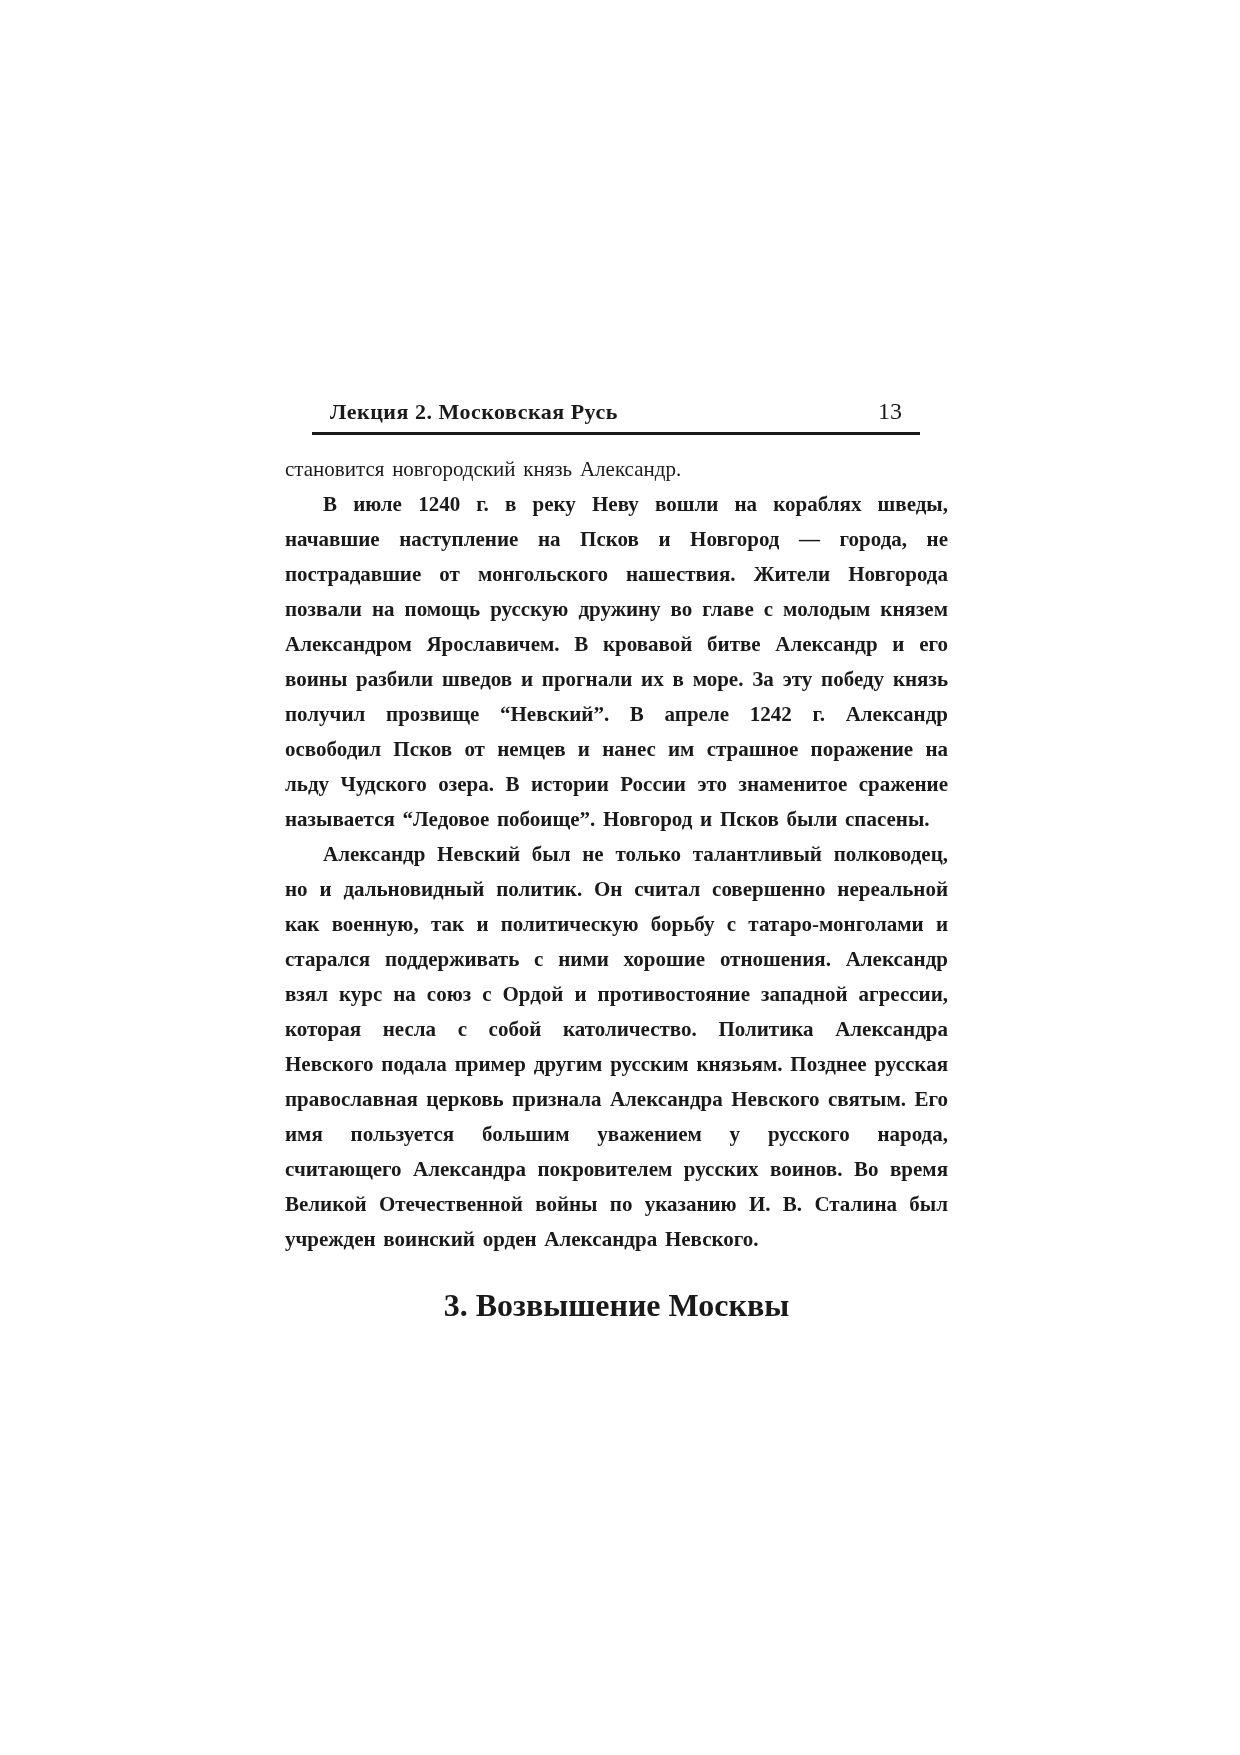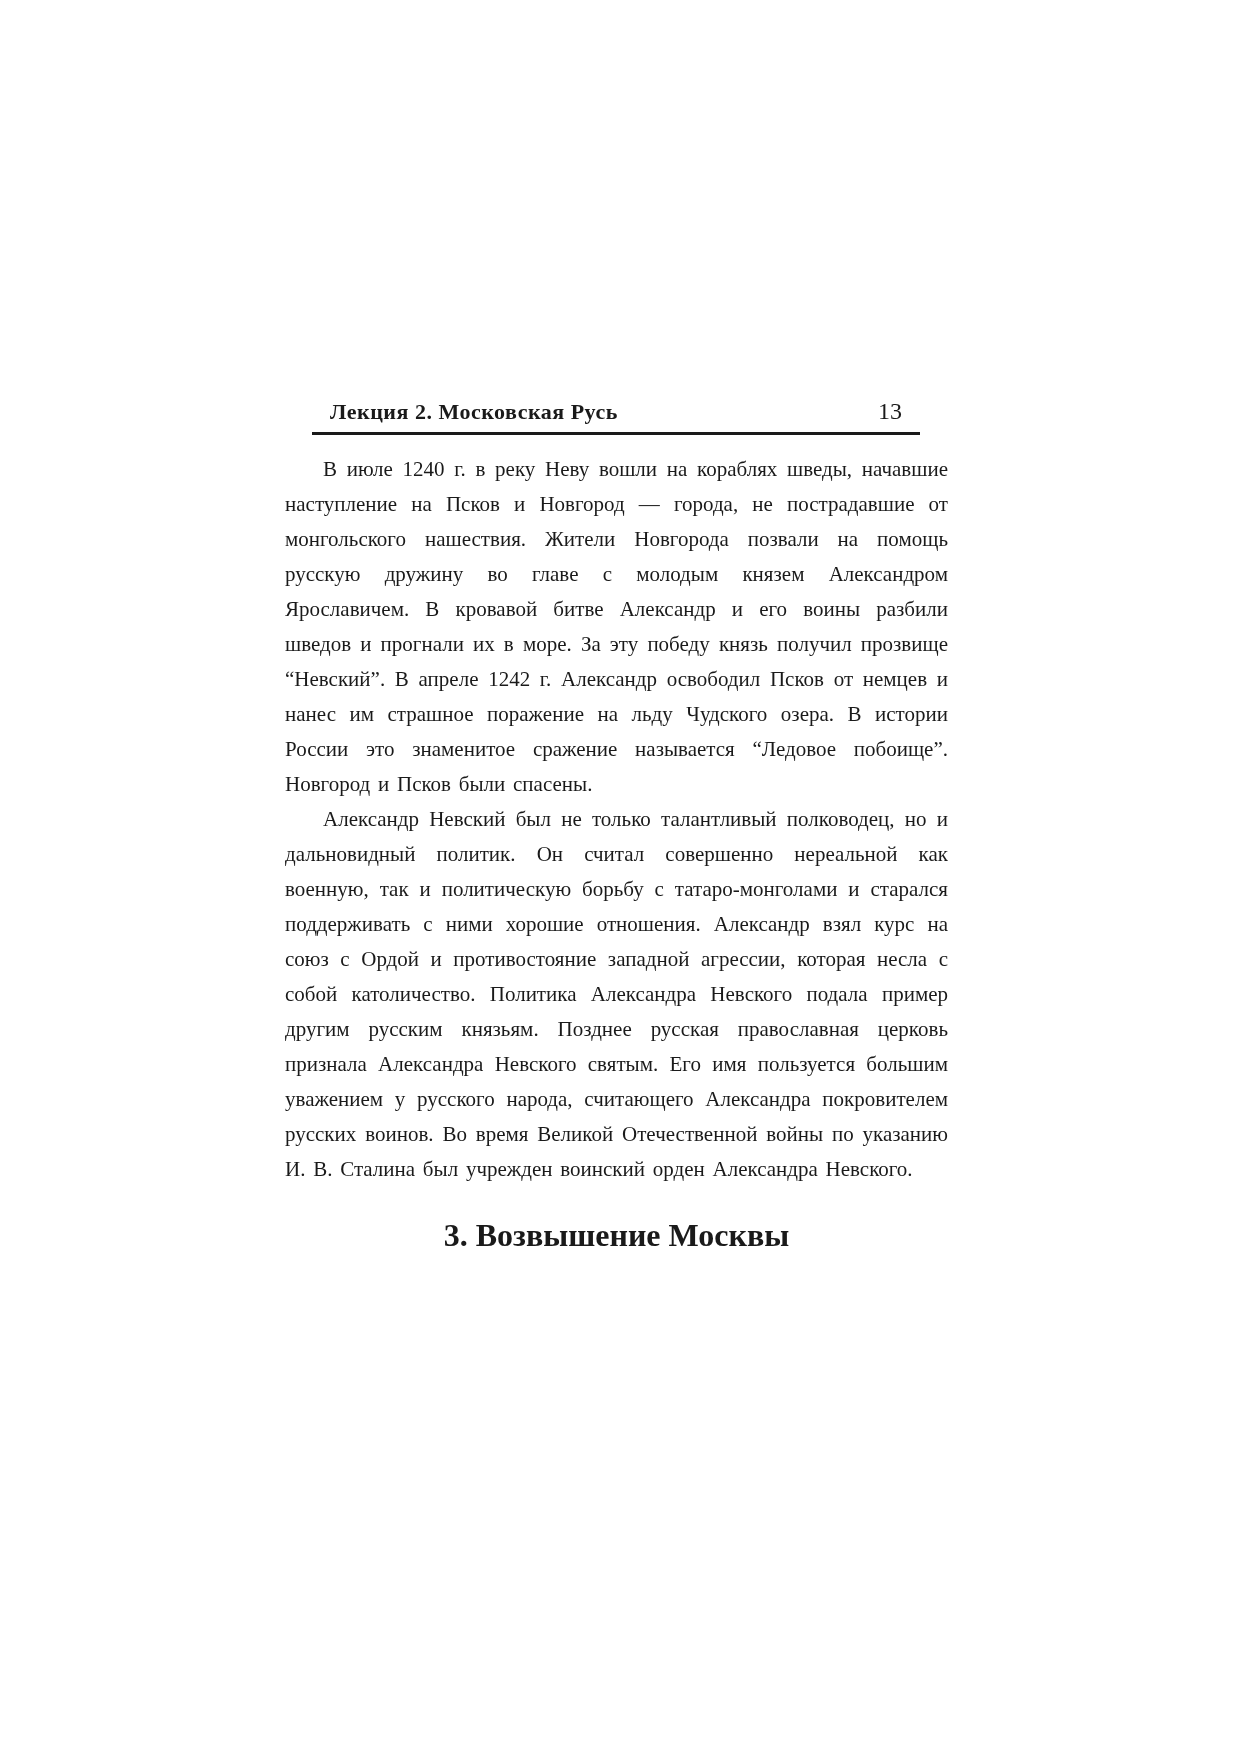--- a/index.html
+++ b/index.html
@@ -48,20 +48,21 @@
     font-size: 21px;
     line-height: 35px;
     text-align: justify;
     word-spacing: 2.5px;
   }
   .content p {
     margin: 0;
   }
   .content p.indent {
     text-indent: 38px;
+    font-weight: bold;
   }
   .section-heading {
     font-size: 32px;
     font-weight: bold;
     text-align: center;
     line-height: 35px;
     margin: 31px 0 42px 0;
     text-indent: 0;
     word-spacing: normal;
   }
@@ -84,20 +85,21 @@
 <body>
 
 <div class="page">
 
   <div class="running-header">
     <span class="title">Лекция 2.  Московская Русь</span>
     <span class="page-number">13</span>
   </div>
 
   <div class="content">
+    <p>становится новгородский князь Александр.</p>
     <p class="indent">В июле 1240 г. в реку Неву вошли на кораблях шведы, начавшие наступление на Псков и Новгород — города, не пострадавшие от монгольского нашествия. Жители Новгорода позвали на помощь русскую дружину во главе с молодым князем Александром Ярославичем. В кровавой битве Александр и его воины разбили шведов и прогнали их в море. За эту победу князь получил прозвище “Невский”. В апреле 1242 г. Александр освободил Псков от немцев и нанес им страшное поражение на льду Чудского озера. В истории России это знаменитое сражение называется “Ледовое побоище”. Новгород и Псков были спасены.</p>
     <p class="indent">Александр Невский был не только талантливый полководец, но и дальновидный политик. Он считал совершенно нереальной как военную, так и политическую борьбу с татаро-монголами и старался поддерживать с ними хорошие отношения. Александр взял курс на союз с Ордой и противостояние западной агрессии, которая несла с собой католичество. Политика Александра Невского подала пример другим русским князьям. Позднее русская православная церковь признала Александра Невского святым. Его имя пользуется большим уважением у русского народа, считающего Александра покровителем русских воинов. Во время Великой Отечественной войны по указанию И. В. Сталина был учрежден воинский орден Александра Невского.</p>
     <h2 class="section-heading">3.  Возвышение Москвы</h2>
   </div>
 
   <div class="pdf-watermark">
     <span>PDF 文件使用 “pdfFactory” 试用版本创建 </span><a style="color: rgb(0, 0, 204);">www.fineprint.cn</a>
   </div>
 
 </div>

